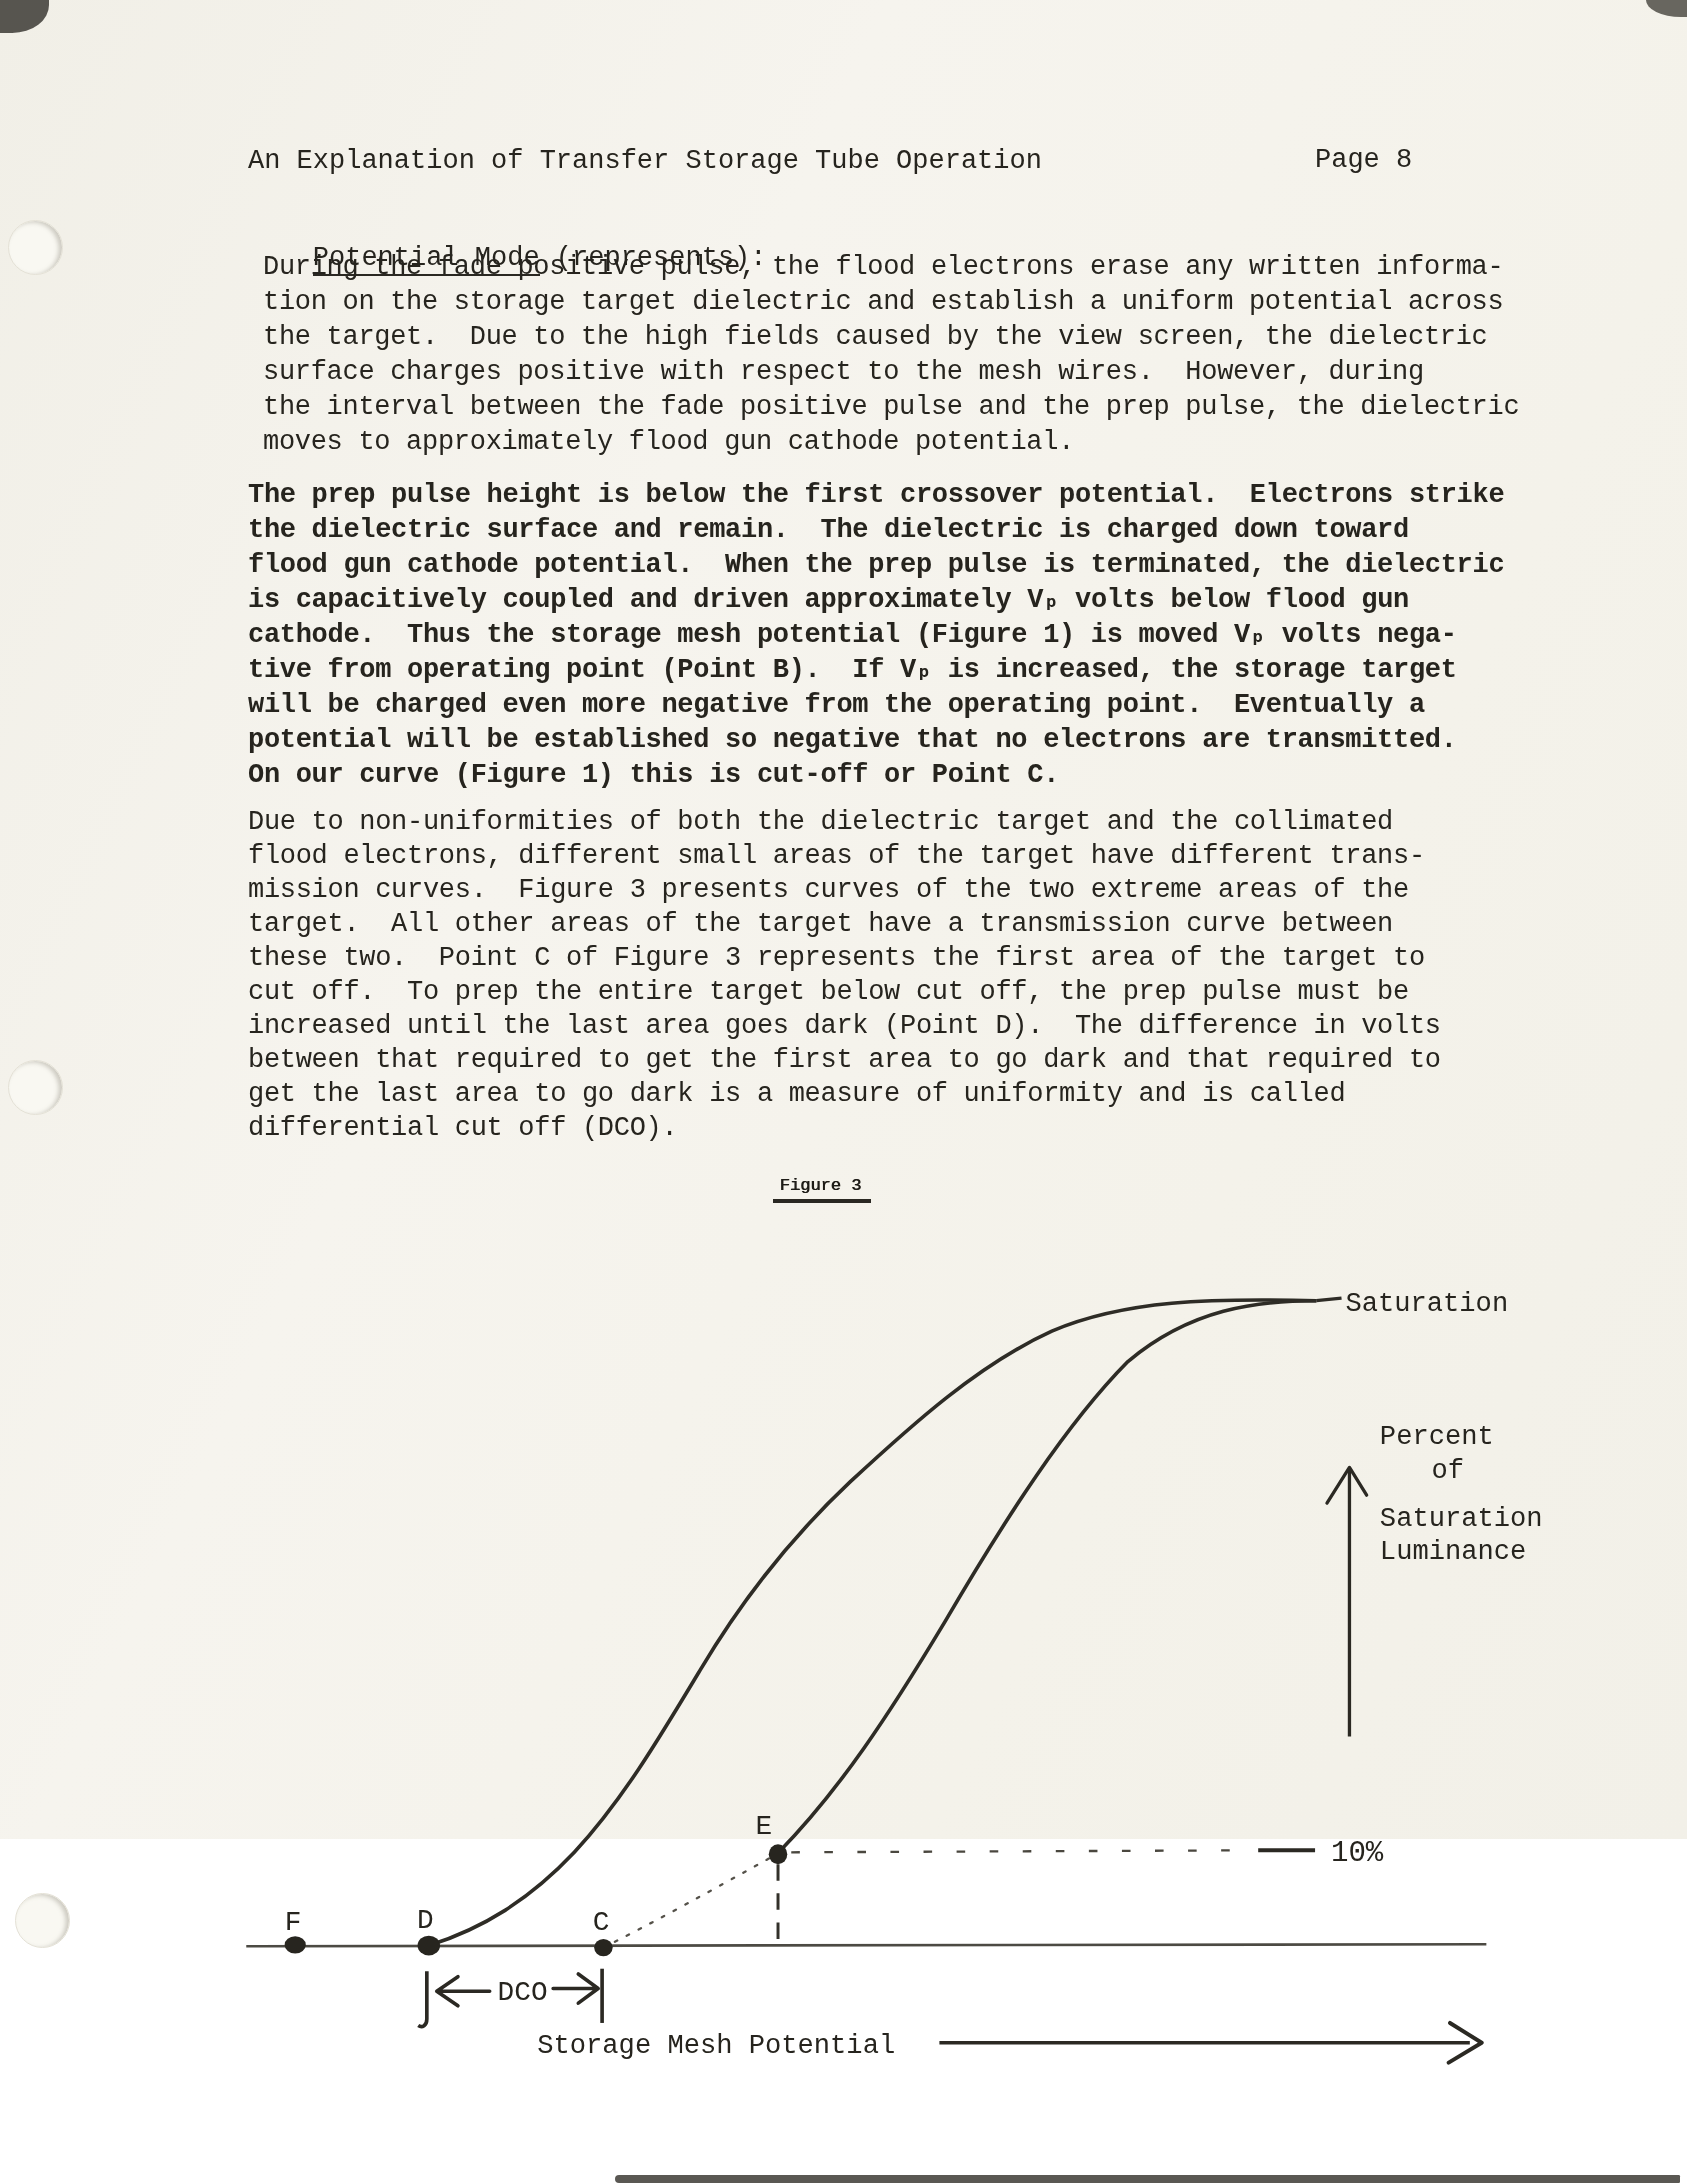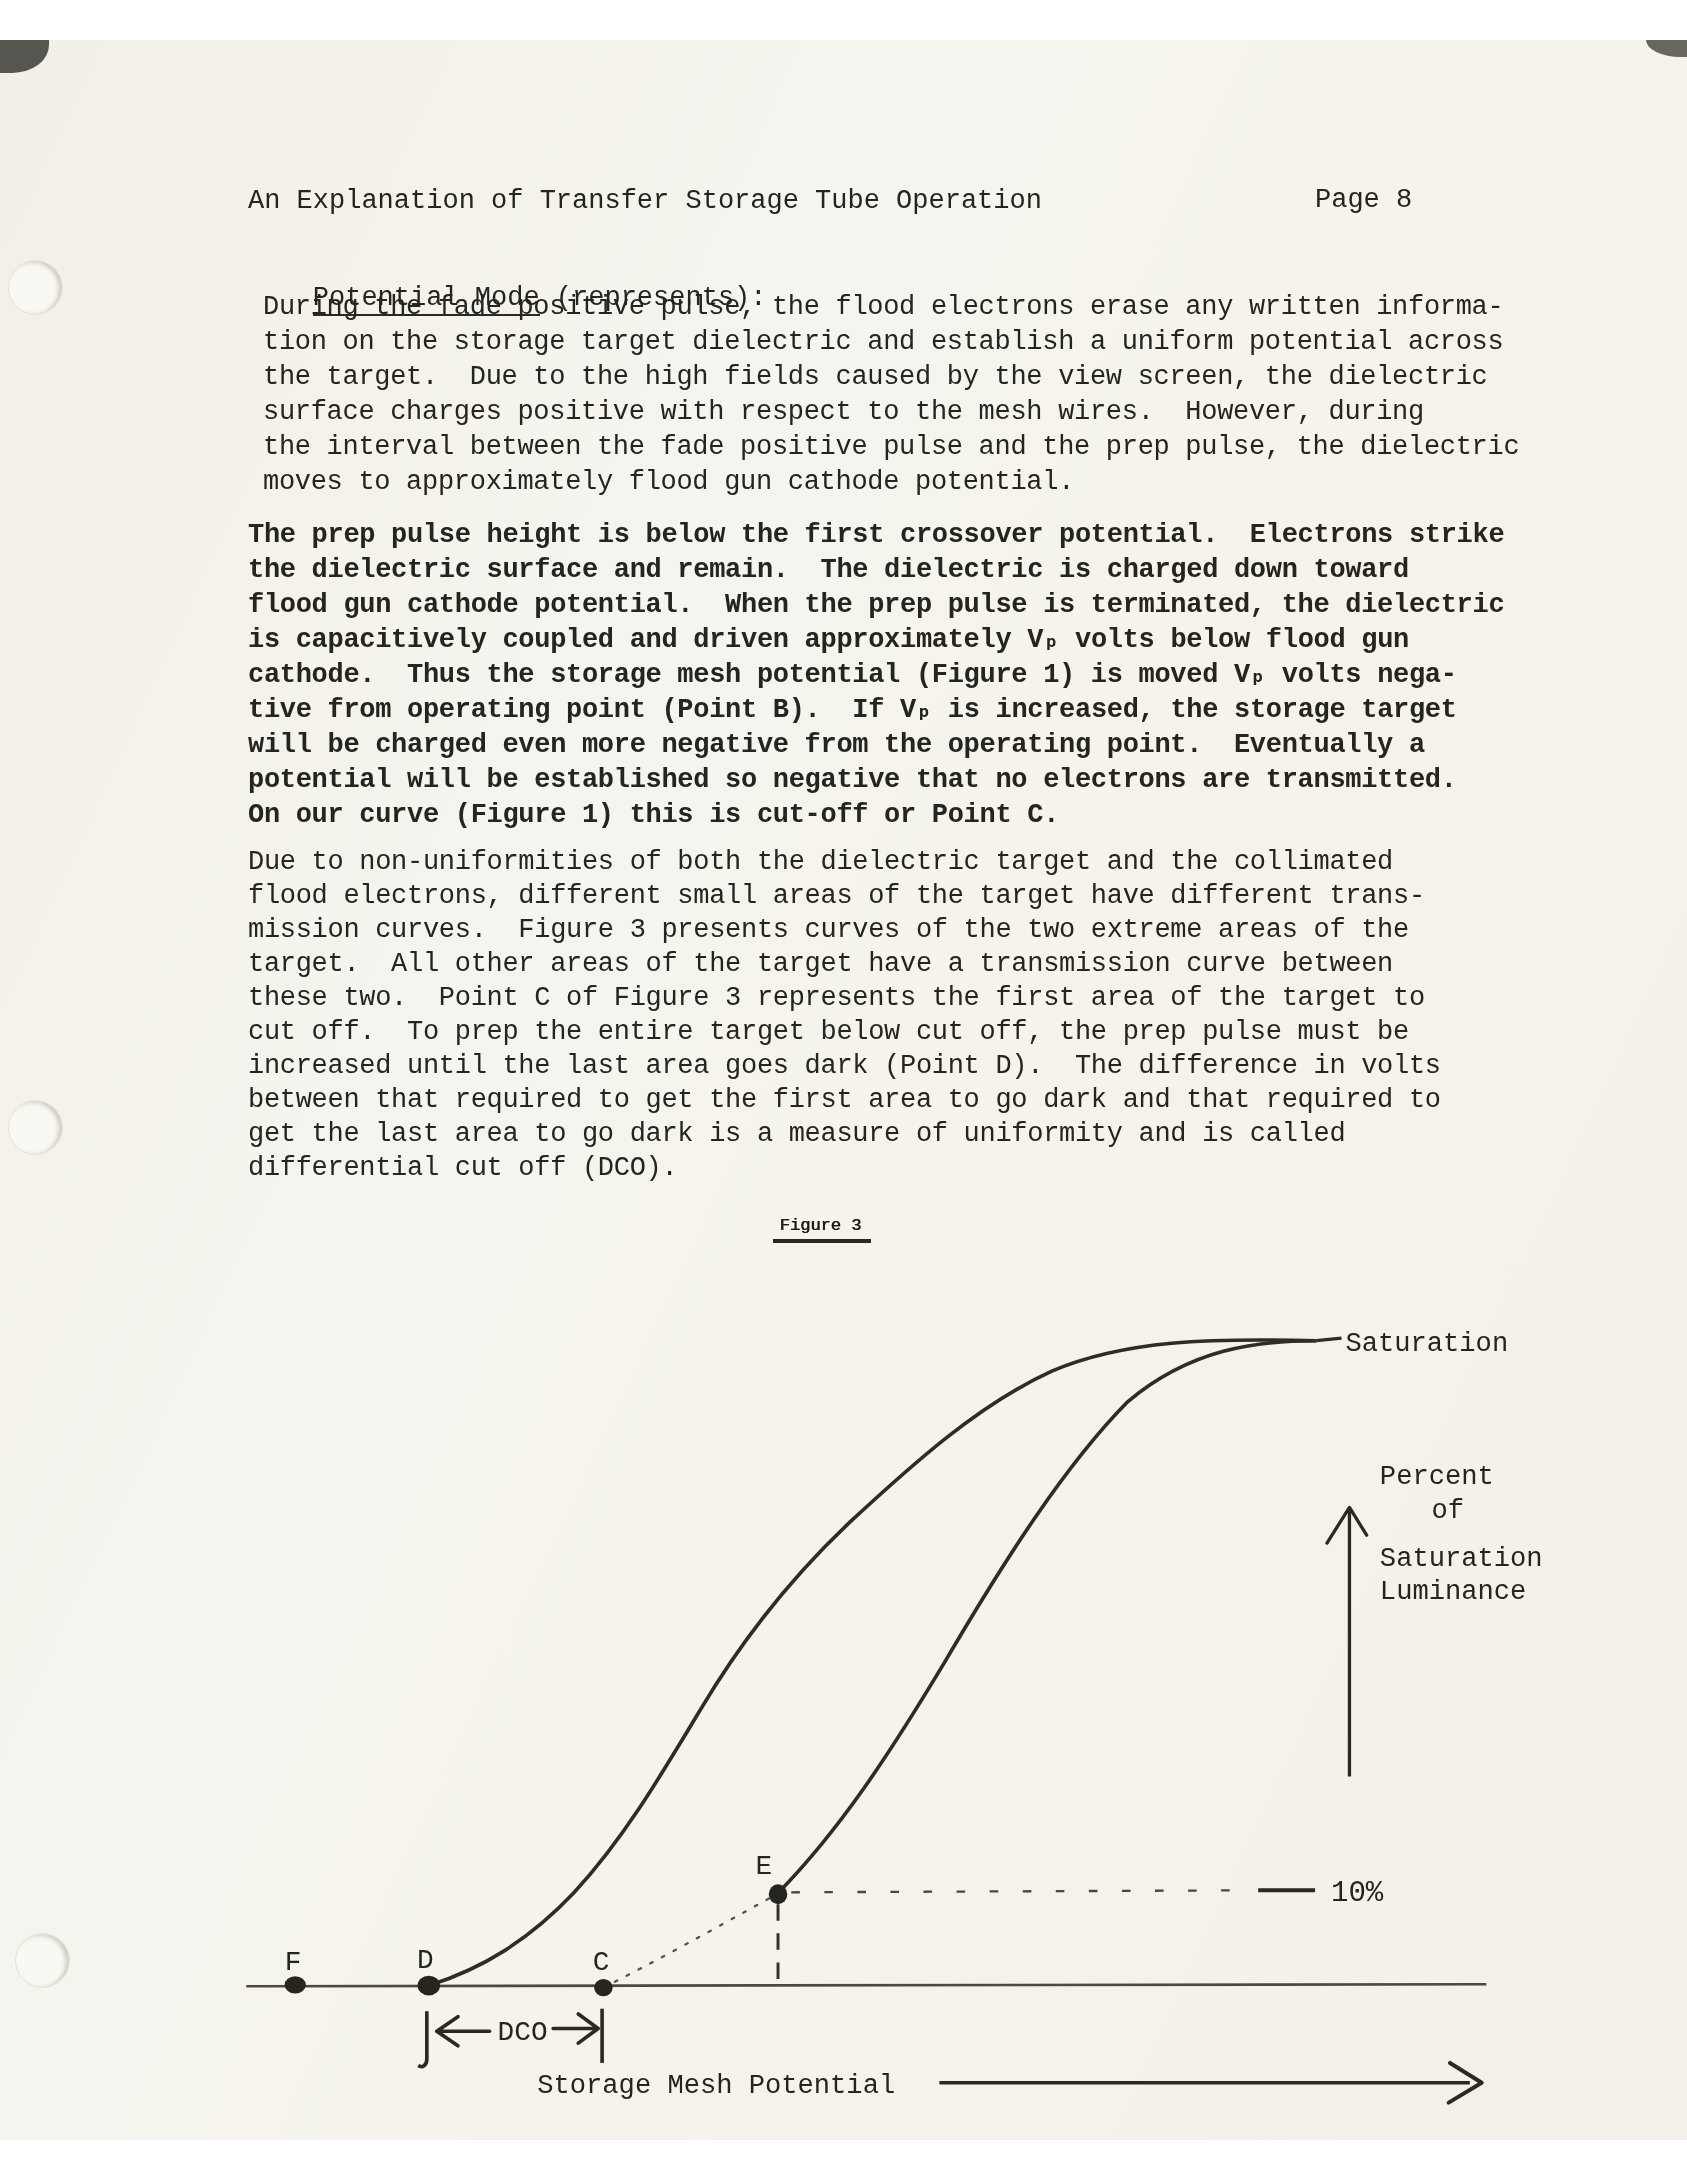--- a/index.html
+++ b/index.html
@@ -1,20 +1,20 @@
 <!DOCTYPE html>
 <html style="font-size:10.6px"><head>
 <meta charset="utf-8">
 <style>
   html,body{margin:0;padding:0;}
   body{width:1687px;height:2183px;position:relative;overflow:hidden;
        font-family:"Liberation Mono","DejaVu Sans Mono",monospace;}
-  .page{position:absolute;inset:0;width:1687px;height:2100px;
+  .page{position:absolute;inset:0;width:1687px;height:1839px;
         background:linear-gradient(115deg,#f1efe7 0%,#f6f4ee 35%,#f4f2ea 70%,#f2f0e8 100%);
-        color:#23211c;margin-top:40px;}
+        color:#23211c;}
   .txt{position:absolute;font-size:27px;line-height:35px;white-space:pre;color:#26241e;}
   .para{letter-spacing:-0.3px;}
   .title-row{font-size:27px;}
   .u-inline{border-bottom:2.6px solid #2a2822;padding-bottom:1.3px;}
   .caption{position:absolute;font-size:17px;color:#1e1c17;text-shadow:0.7px 0 0 #1e1c17;
            border-bottom:4px solid #2a2822;padding:0 9.3px 4px 6.6px;}
   svg{position:absolute;left:0;top:1224px;}
   svg text{font-family:"Liberation Mono","DejaVu Sans Mono",monospace;fill:#26241e;}
   .artifact{position:absolute;}
   .hole{position:absolute;width:53px;height:53px;border-radius:50%;

